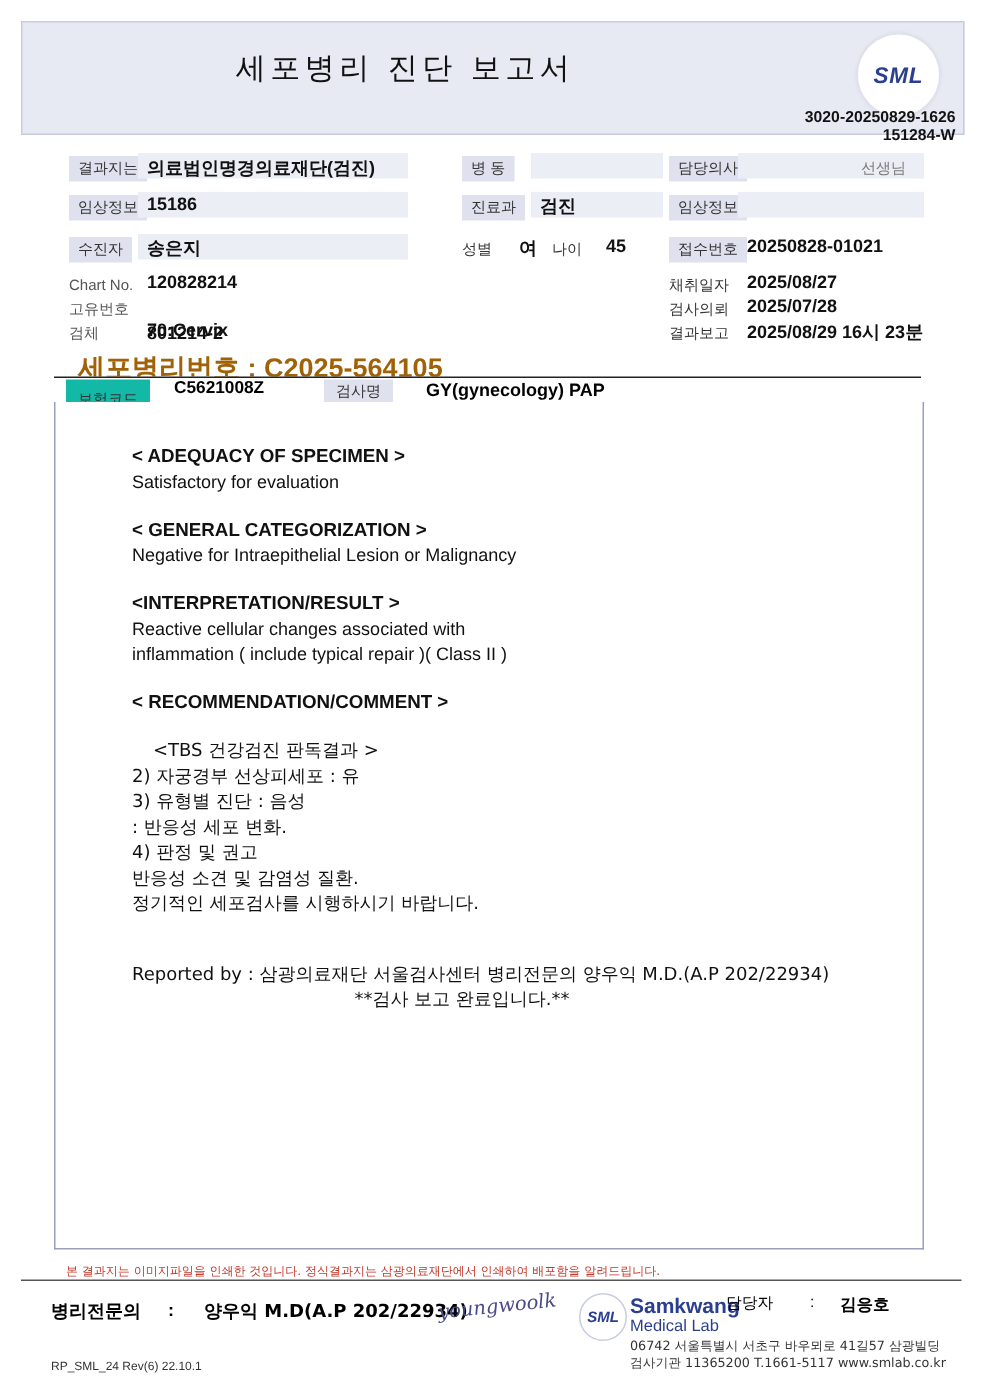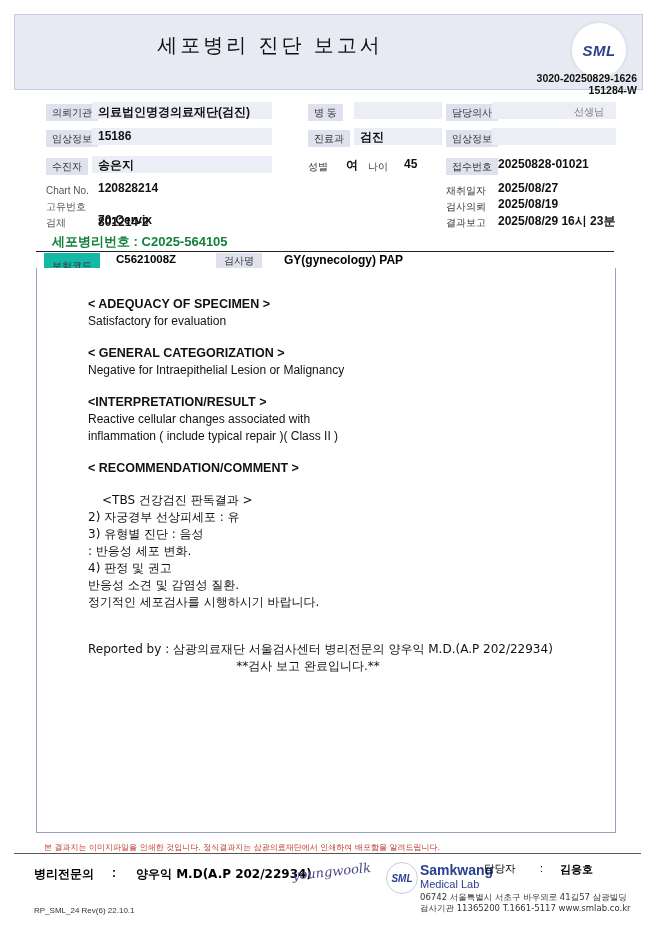--- a/index.html
+++ b/index.html
@@ -67,21 +67,21 @@
   }
   .val{
     position:absolute;
     font-size:12px;font-weight:bold;color:#111;white-space:nowrap;
   }
   .val.sm{font-size:11px;font-weight:bold;}
   .val.thin{font-weight:normal;color:#7b7b7b;font-size:10px;}
 
   
   .rep-no{
-    position:absolute;left:52px;top:233px;font-size:13px;font-weight:bold;color:#15803d;
+    position:absolute;left:52px;top:233px;font-size:18px;font-weight:bold;color:#a16207;
   }
 
   
   .ins-row{
     position:absolute;left:36px;top:251px;width:578px;height:17px;
     border-top:1.5px solid #222;border-bottom:1px solid #222;
     background:#fff;
   }
   .ins-lbl{
     position:absolute;left:44px;top:253px;
@@ -146,21 +146,21 @@
   <div class="sml-badge">
     <span>SML</span>
   </div>
   <div class="barcode-no">
     <div>3020-20250829-1626</div>
     <div>151284-W</div>
   </div>
 
   <div class="info">
 
-    <div class="lbl" style="left:0;top:2px;">의뢰기관</div>
+    <div class="lbl" style="left:0;top:2px;">결과지는</div>
     <div class="fld" style="left:46px;top:0px;width:180px;"></div>
     <div class="val" style="left:52px;top:2px;">의료법인명경의료재단(검진)</div>
 
     <div class="lbl" style="left:262px;top:2px;">병 동</div>
     <div class="fld" style="left:308px;top:0px;width:88px;"></div>
     <div class="val sm" style="left:314px;top:2px;"></div>
 
     <div class="lbl" style="left:400px;top:2px;">담당의사</div>
     <div class="fld" style="left:446px;top:0px;width:124px;"></div>
     <div class="val thin" style="left:528px;top:3px;">선생님</div>
@@ -190,21 +190,21 @@
     <div class="val" style="left:452px;top:55px;">20250828-01021</div>
 
     <div class="lbl plain" style="left:0;top:80px;font-size:10px;color:#555;">Chart No.</div>
     <div class="val" style="left:52px;top:79px;">120828214</div>
     <div class="lbl plain" style="left:400px;top:80px;">채취일자</div>
     <div class="val" style="left:452px;top:79px;">2025/08/27</div>
 
     <div class="lbl plain" style="left:0;top:96px;font-size:10px;color:#555;">고유번호</div>
     <div class="val" style="left:52px;top:95px;margin-top:18px;">801214-2</div>
     <div class="lbl plain" style="left:400px;top:96px;">검사의뢰</div>
-    <div class="val" style="left:452px;top:95px;">2025/08/19</div>
+    <div class="val" style="left:452px;top:95px;">2025/07/28</div>
 
     <div class="lbl plain" style="left:0;top:112px;font-size:10px;color:#555;">검체</div>
     <div class="val" style="left:52px;top:111px;">70:Cervix</div>
     <div class="lbl plain" style="left:400px;top:112px;">결과보고</div>
     <div class="val" style="left:452px;top:111px;">2025/08/29 16시 23분</div>
   </div>
 
   <div class="rep-no">세포병리번호 : C2025-564105</div>
 
   <div class="ins-row"></div>

